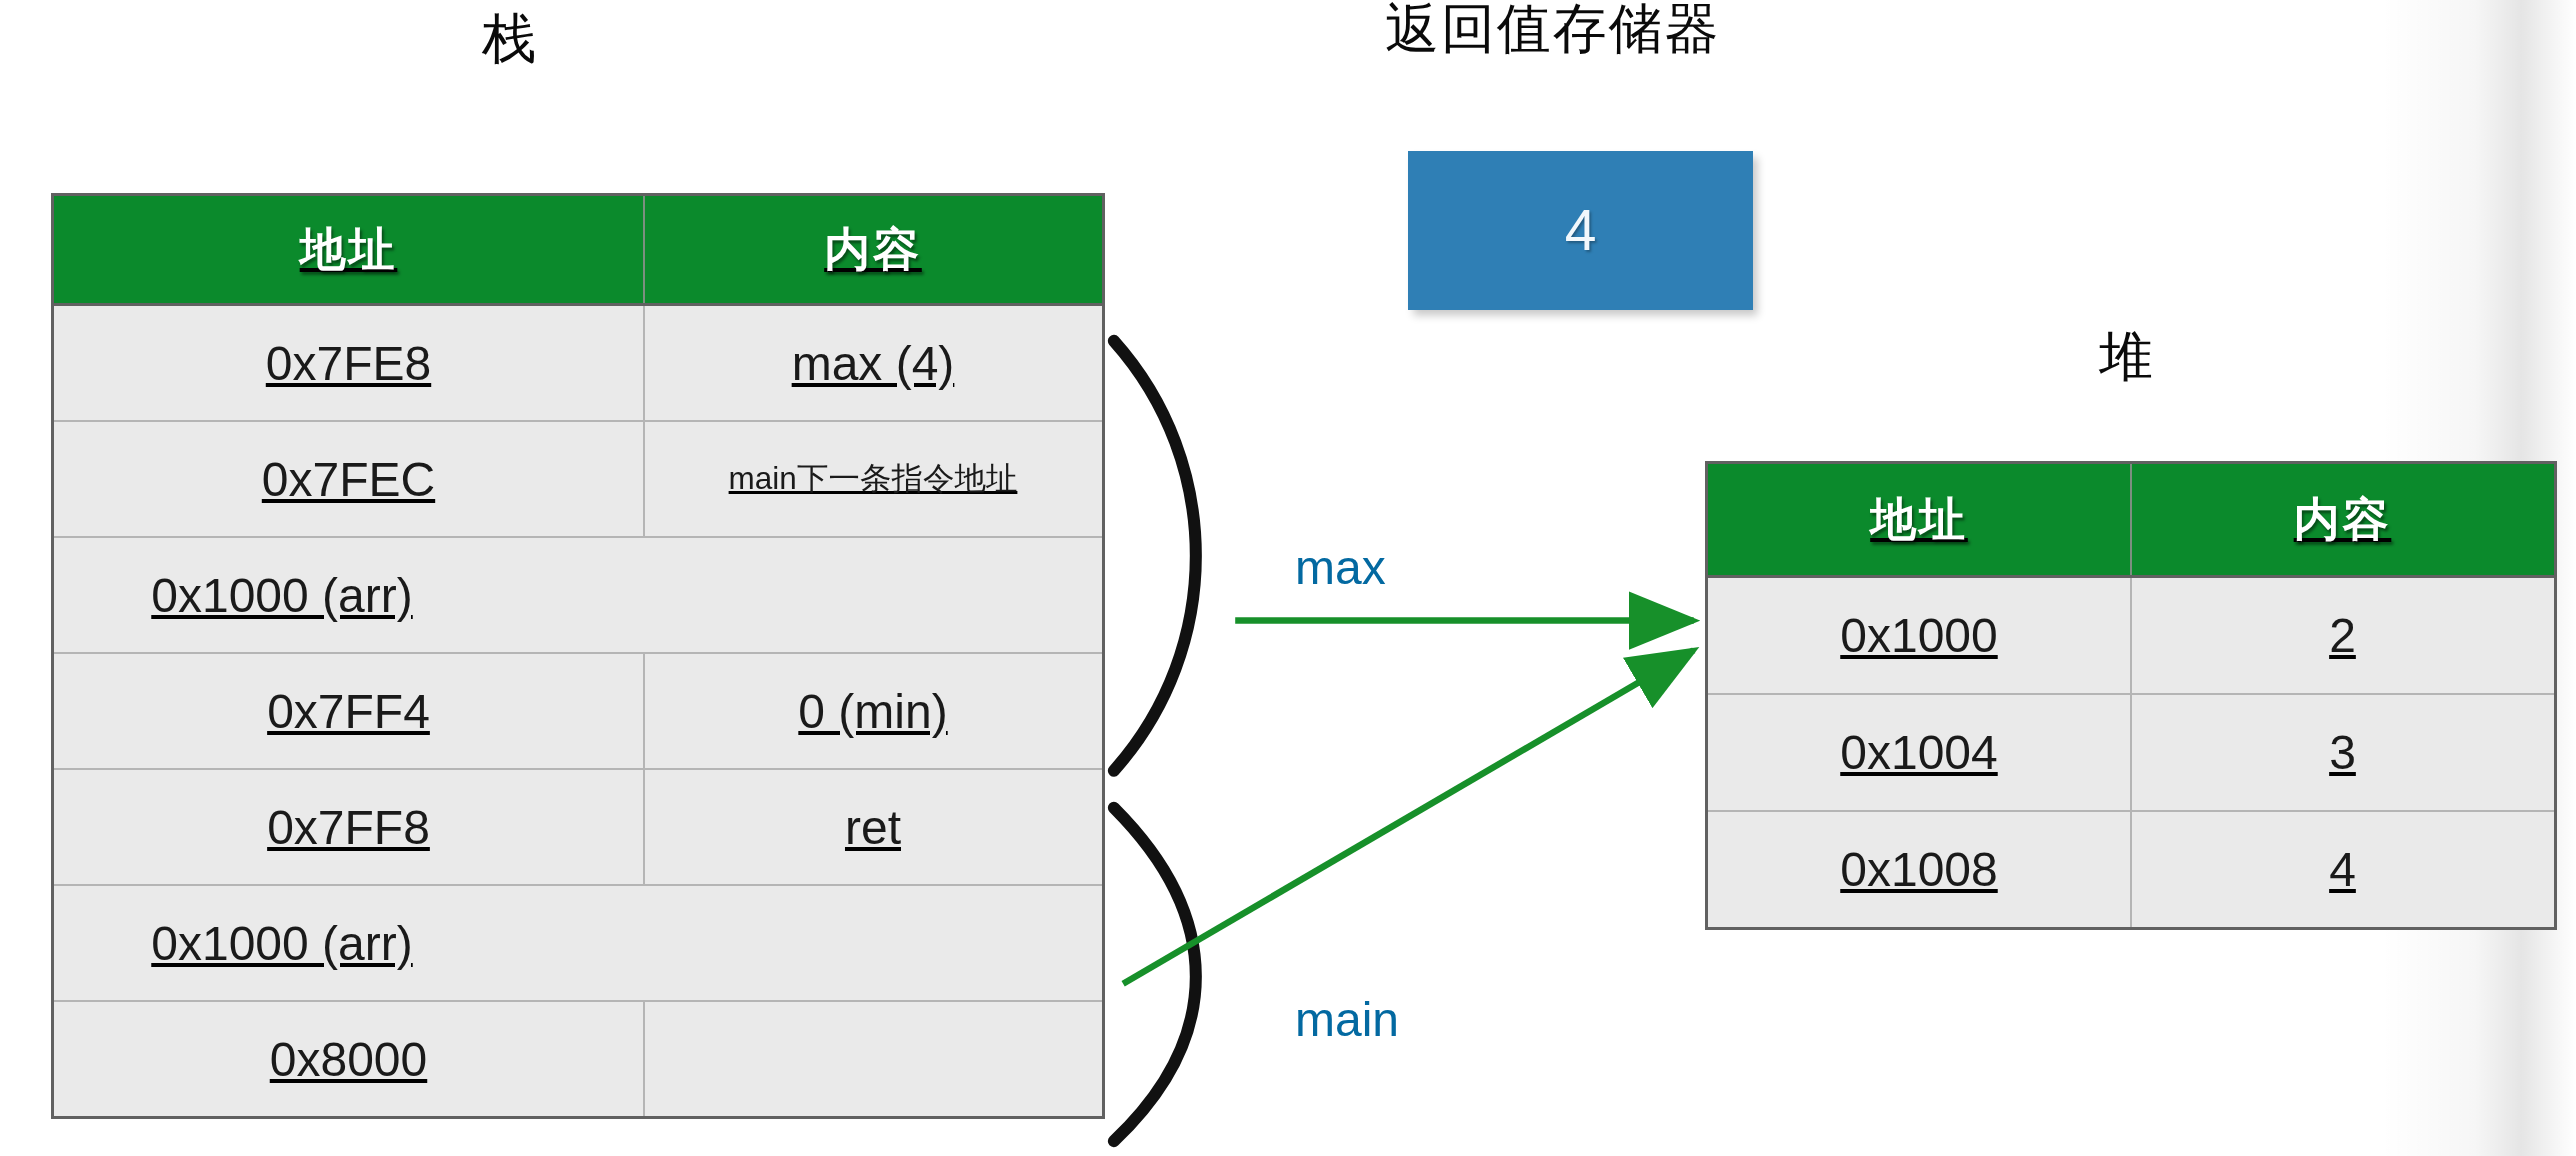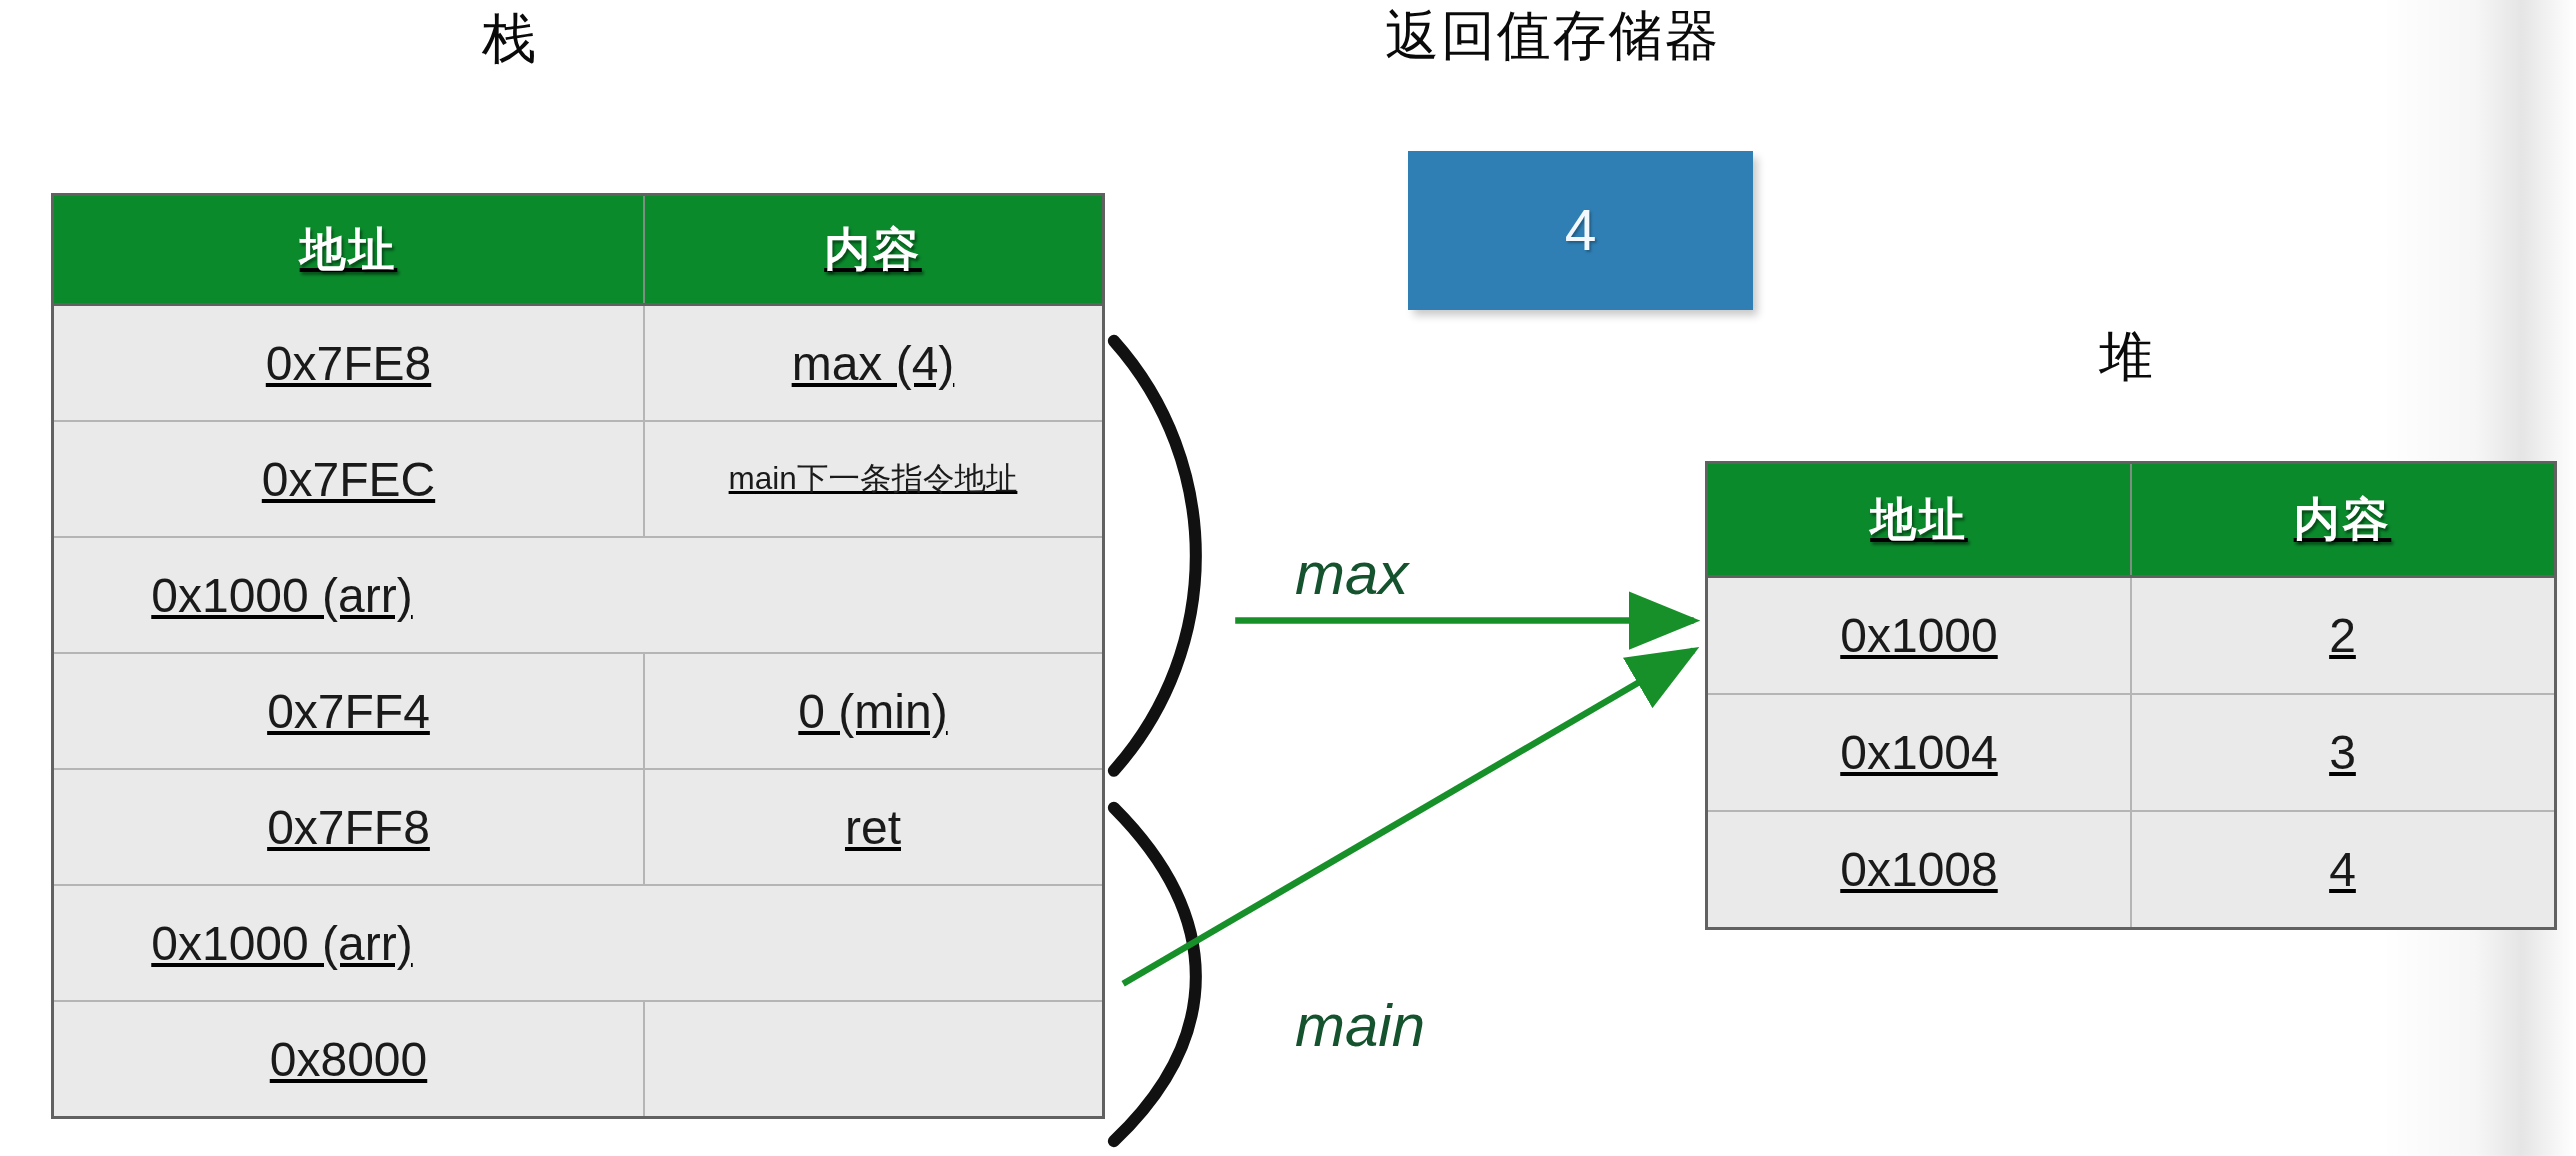--- a/index.html
+++ b/index.html
@@ -66,22 +66,22 @@
     display:flex;align-items:center;justify-content:center;
   }
   #retbox .retval{
     color:#f2f8fc;font-size:57px;line-height:1;
     text-shadow:1.9px 1.9px 2.8px rgba(0,0,0,0.3);
   }
 
   
   #overlay{position:absolute;left:0;top:0;width:2576px;height:1156px;pointer-events:none;}
   .brace-label{
-    position:absolute;white-space:nowrap;color:#14532d;
-    font-size:60px;line-height:1;font-style:italic;
+    position:absolute;white-space:nowrap;color:#0369a1;
+    font-size:48px;line-height:1;
   }
 </style>
 </head>
 <body>
 
 <div id="right-shade"></div>
 
 <div class="caption" id="stack-title" style="left:482px;top:11px;">栈</div>
 
 <div class="memtable" id="stack-table">
@@ -109,21 +109,21 @@
     <div class="cell val">ret</div>
   </div>
   <div class="trow body">
     <div class="cell val">0x1000 (arr)</div>
   </div>
   <div class="trow body">
     <div class="cell addr">0x8000</div>
   </div>
 </div>
 
-<div class="caption" id="retreg-title" style="left:1385px;top:13px;font-family:Liberation Mono, monospace;">返回值存储器</div>
+<div class="caption" id="retreg-title" style="left:1385px;top:1px;">返回值存储器</div>
 <div id="retbox">
   <span class="retval">4</span>
 </div>
 
 <div class="caption" id="heap-title" style="left:2099px;top:329px;">堆</div>
 
 <div class="memtable" id="heap-table">
   <div class="trow thead">
     <div class="cell addr">地址</div>
     <div class="cell val">内容</div>

